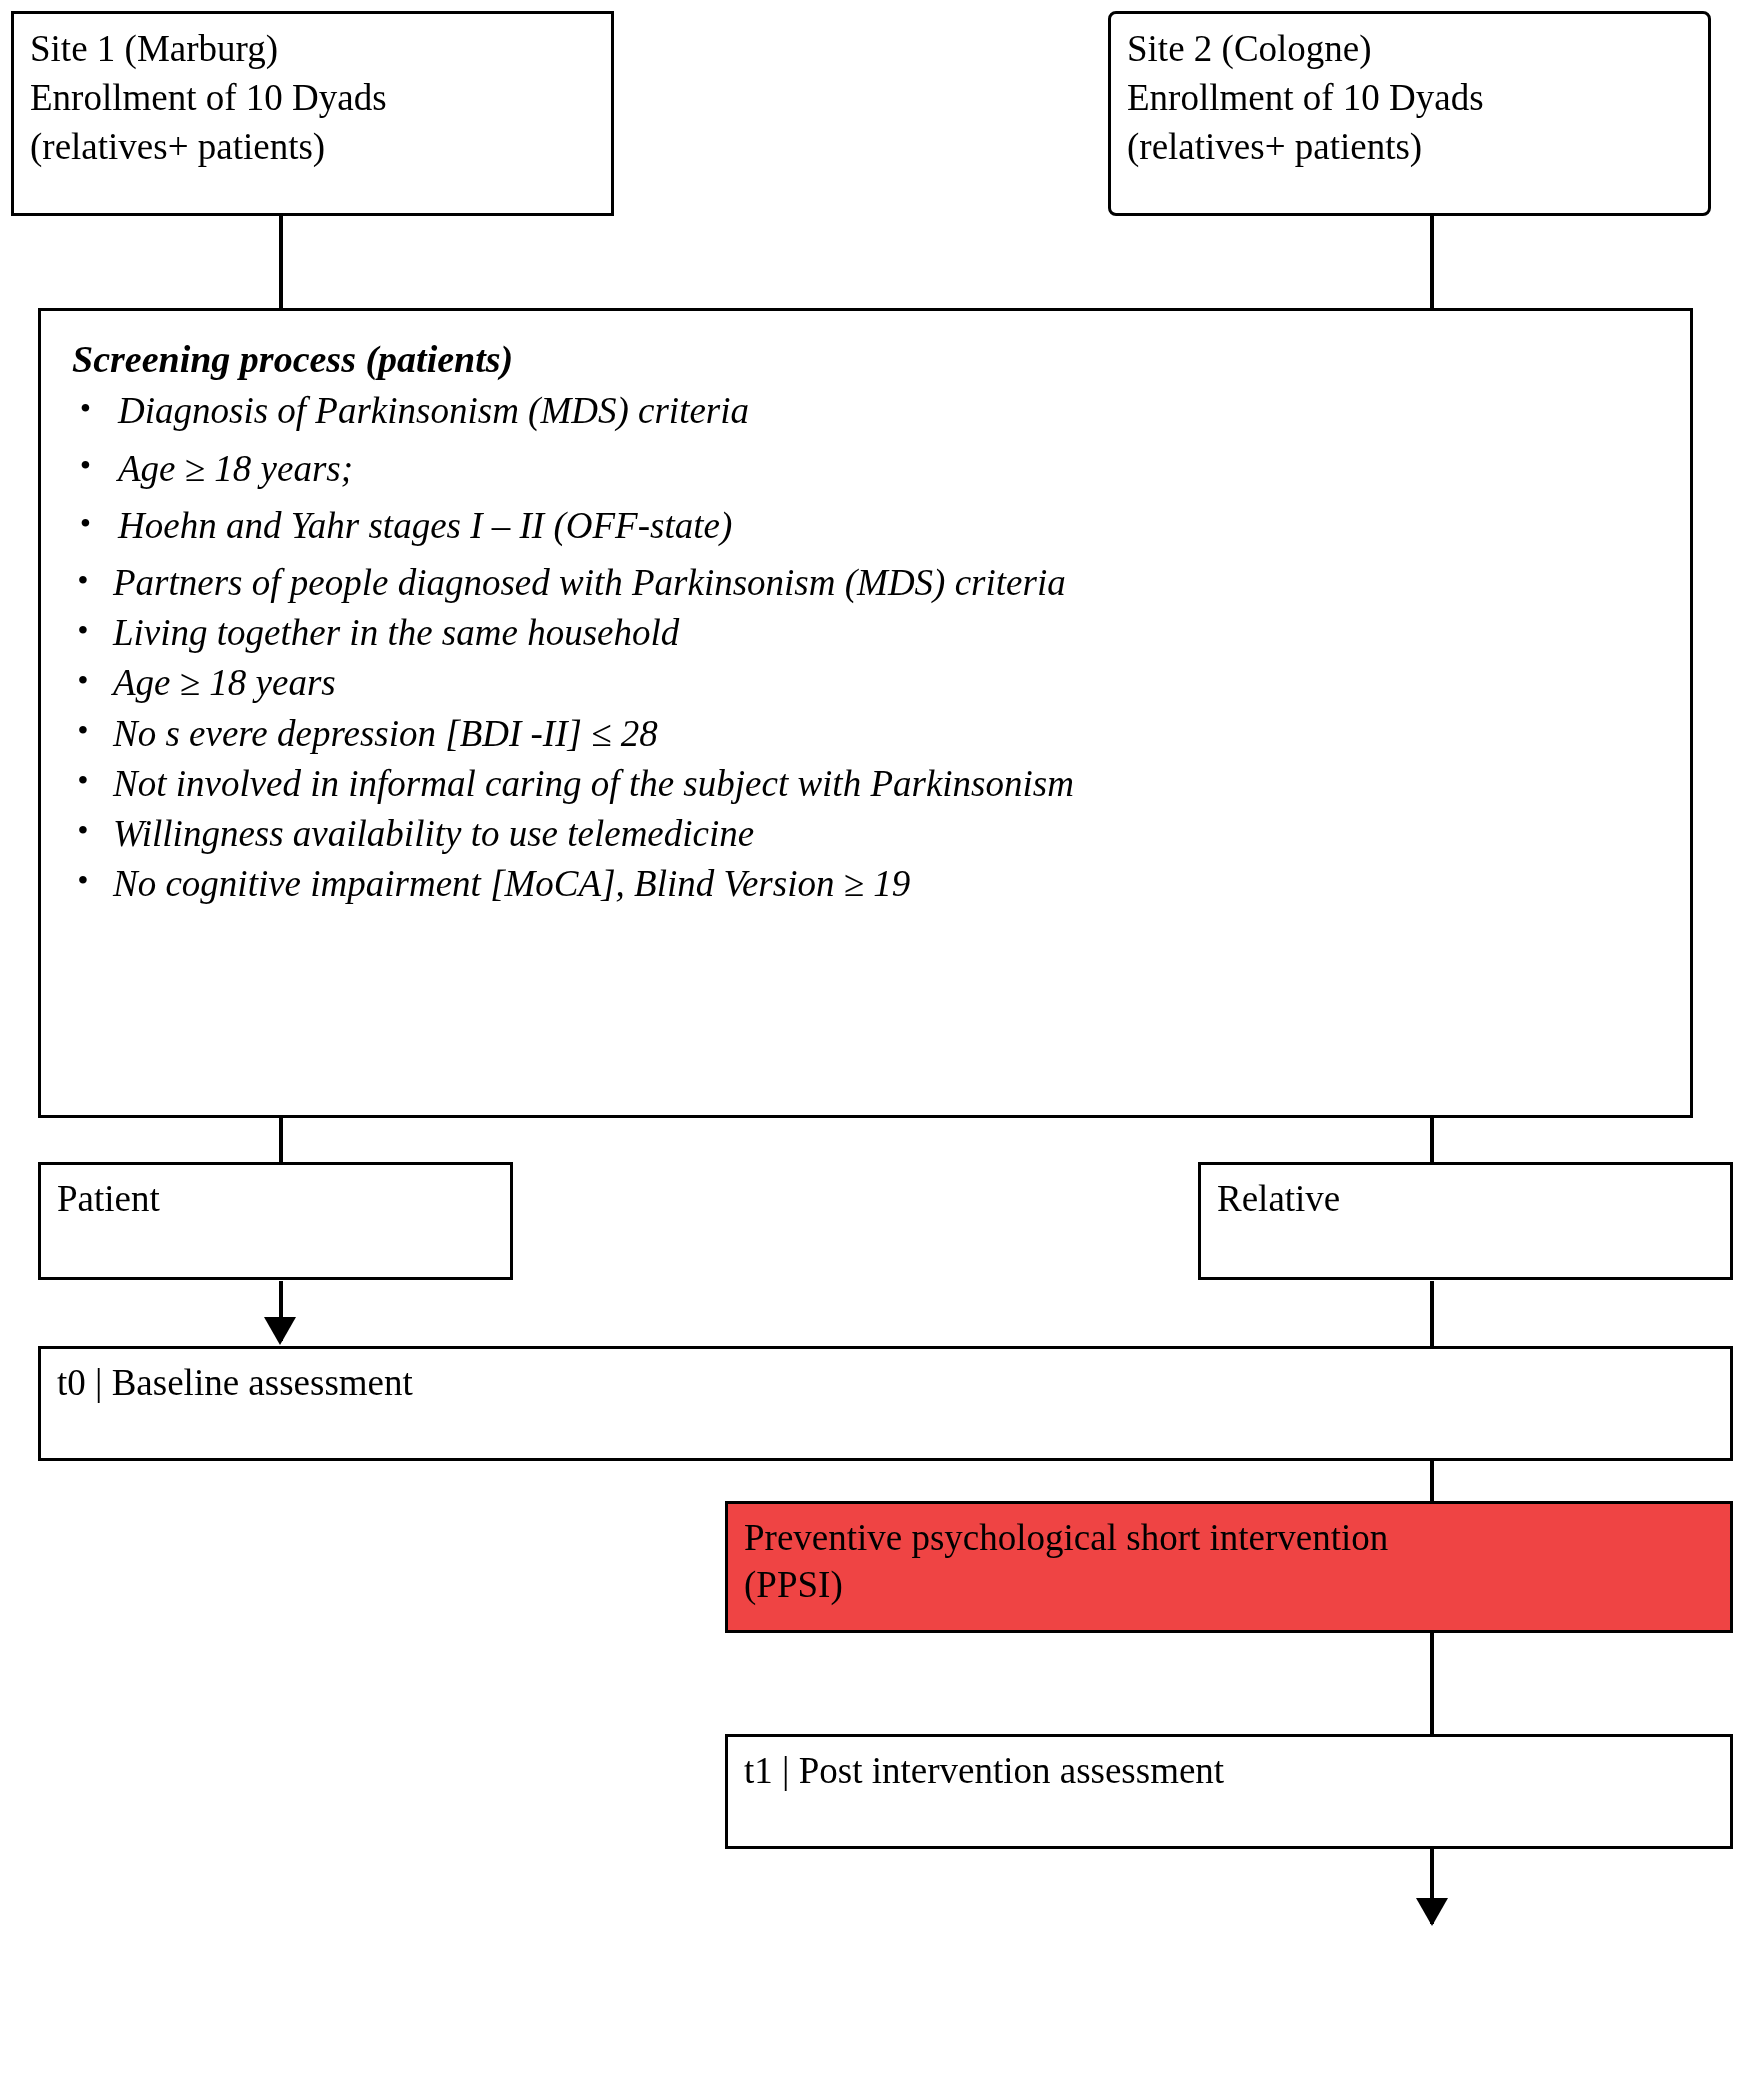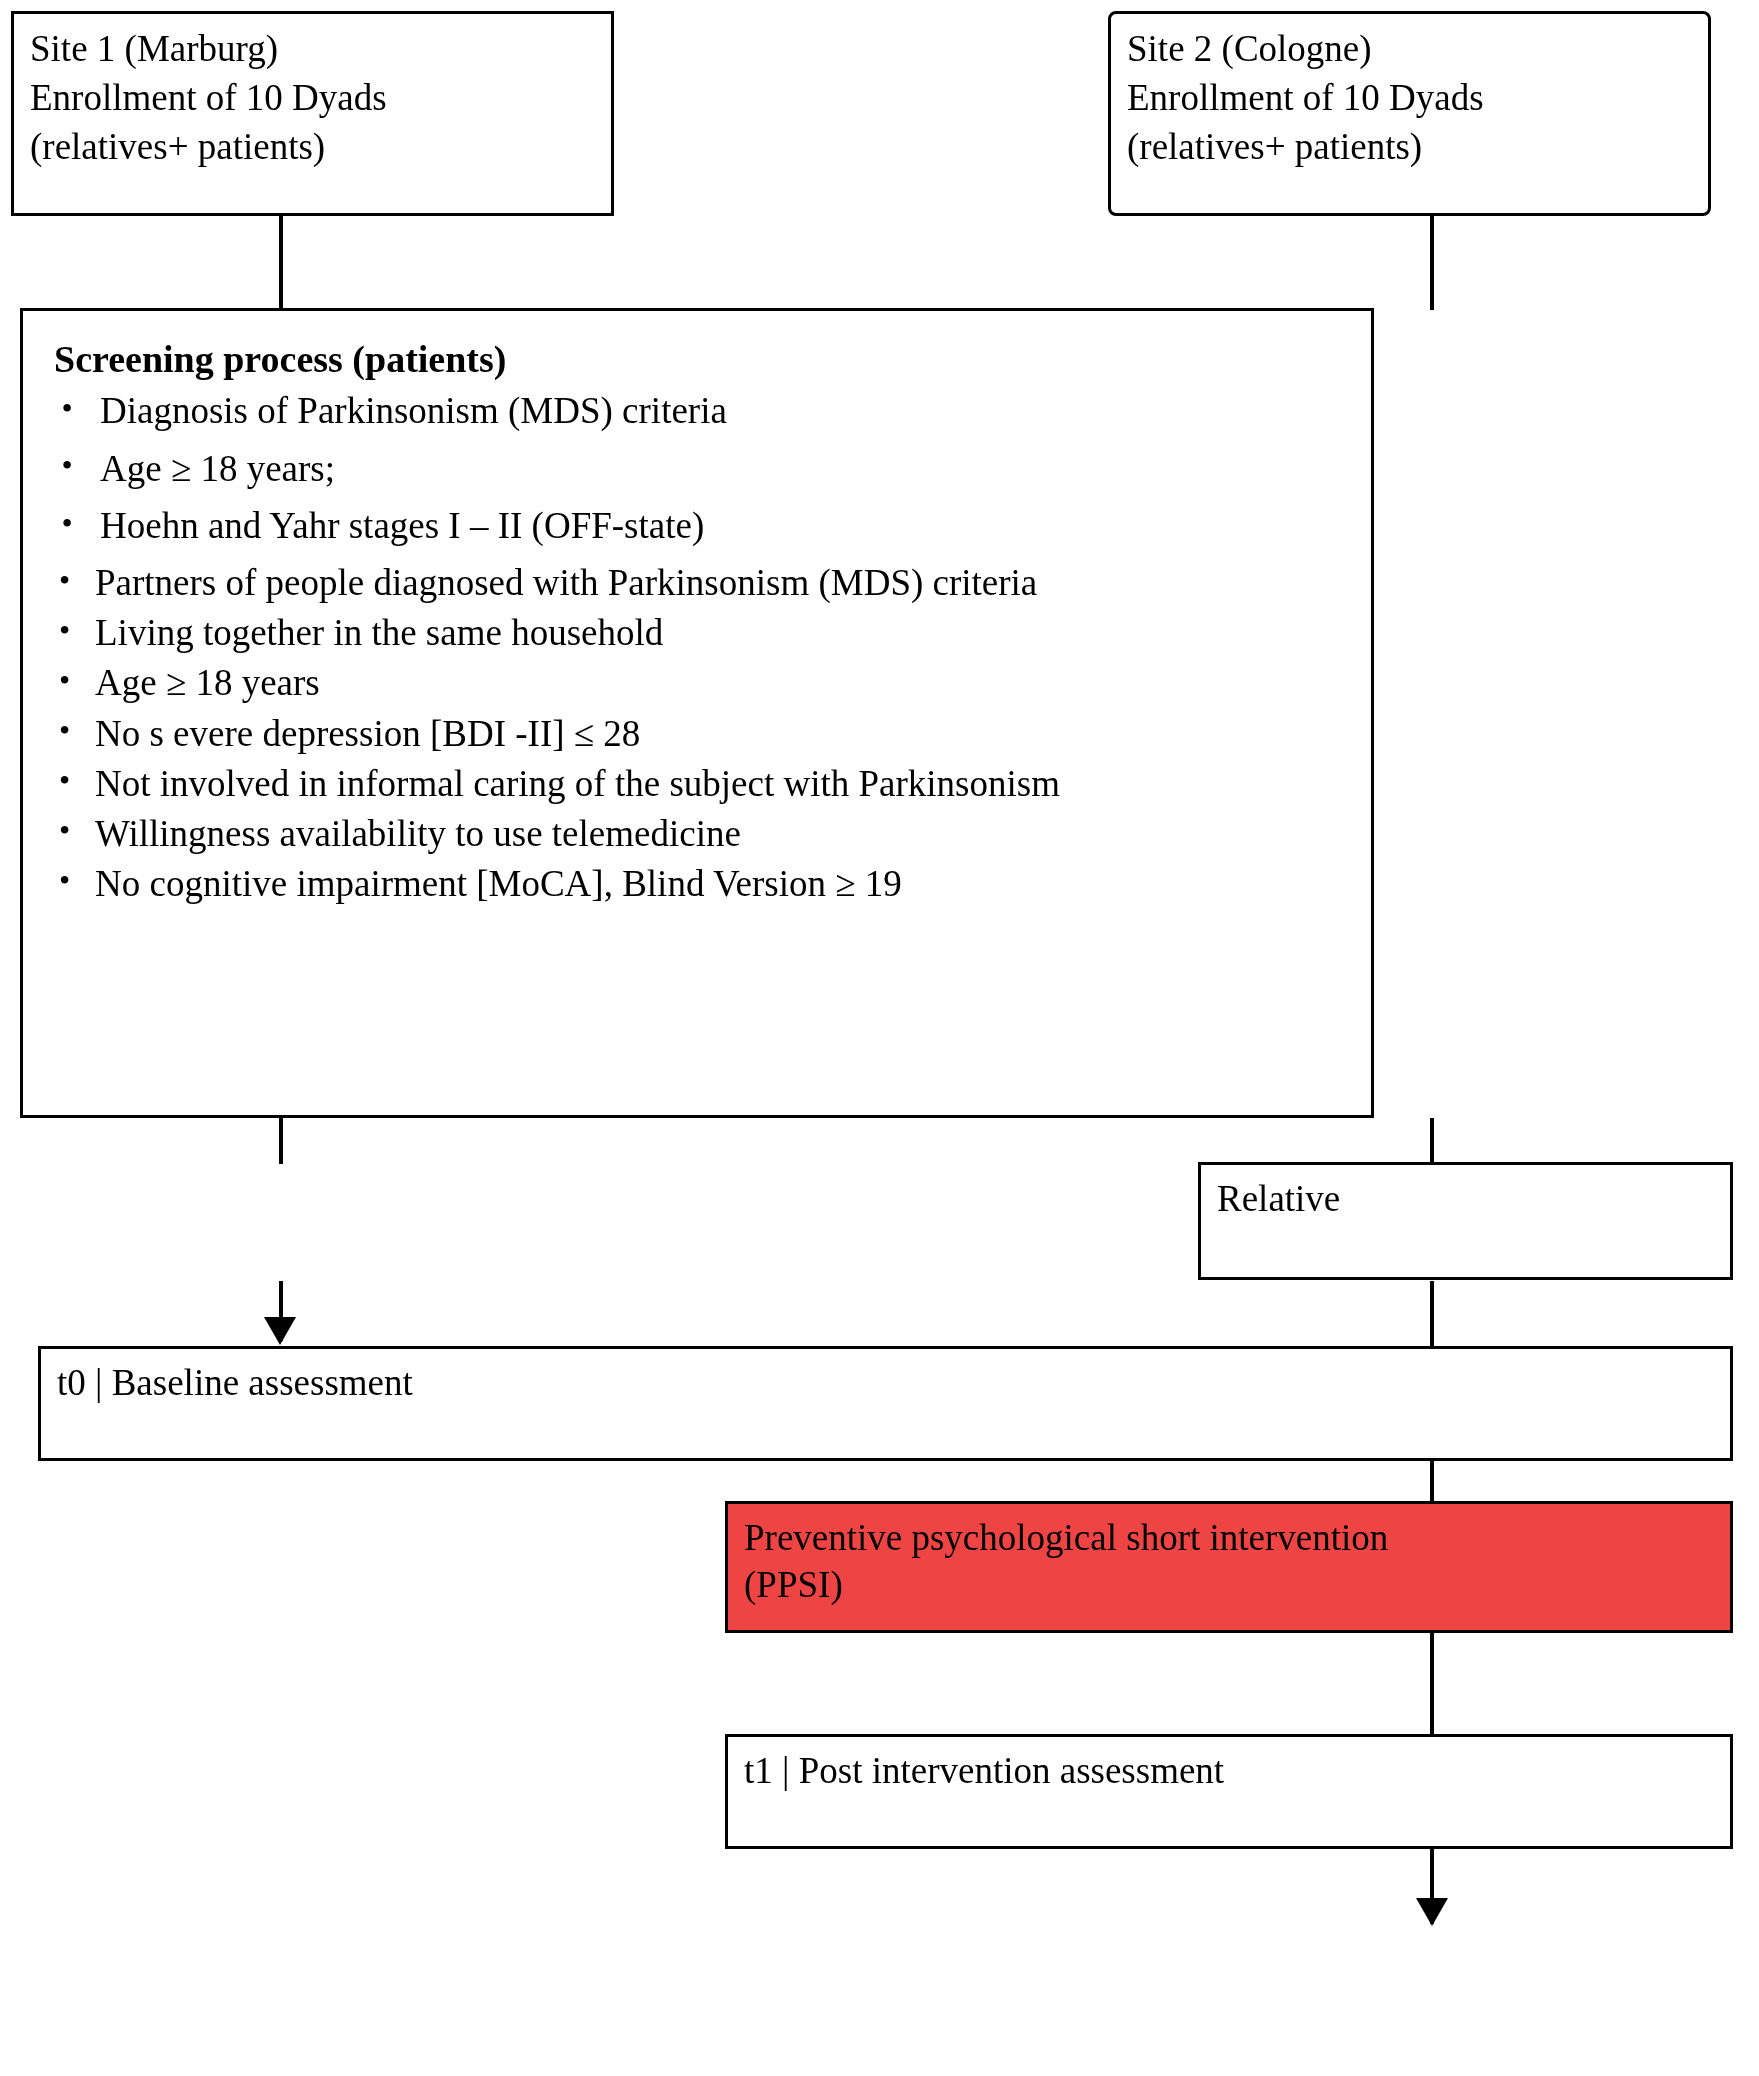--- a/index.html
+++ b/index.html
@@ -103,21 +103,21 @@
 
   <div class="box site-box" style="left:1108px; top:11px; width:603px; height:205px;border-radius:8px;">
     <div class="box-text">Site 2 (Cologne)
 Enrollment of 10 Dyads
 (relatives+ patients)</div>
   </div>
 
   <div class="vline" style="left:279px; top:216px; height:94px;"></div>
   <div class="vline" style="left:1430px; top:216px; height:94px;"></div>
 
-  <div class="screen-panel" style="left:20px; top:308px; width:1354px; height:810px;">
+  <div class="screen-panel" style="left:38px; top:308px; width:1655px; height:810px;font-style:italic;">
 
     <div class="sec-head">Screening process (patients)</div>
 
     <ul class="crit patients">
       <li>Diagnosis of Parkinsonism (MDS) criteria</li>
       <li>Age  ≥ 18 years;</li>
       <li>Hoehn and Yahr stages    I – II (OFF-state)</li>
     </ul>
 
 
@@ -128,20 +128,23 @@
       <li>No s evere depression [BDI -II] ≤ 28</li>
       <li>Not involved in informal caring of the subject with Parkinsonism</li>
       <li>Willingness availability to use telemedicine</li>
       <li>No cognitive impairment [MoCA], Blind Version ≥ 19</li>
     </ul>
   </div>
 
   <div class="vline" style="left:279px; top:1118px; height:46px;"></div>
   <div class="vline" style="left:1430px; top:1118px; height:46px;"></div>
 
+  <div class="box" style="left:38px; top:1162px; width:475px; height:118px;">
+    <div class="box-text">Patient</div>
+  </div>
 
   <div class="box" style="left:1198px; top:1162px; width:535px; height:118px;">
     <div class="box-text">Relative</div>
   </div>
 
   <div class="vline" style="left:279px; top:1281px; height:60px;"></div>
   <div class="arrow-head" style="left:264px; top:1317px;"></div>
 
   <div class="vline" style="left:1430px; top:1281px; height:65px;"></div>
 

